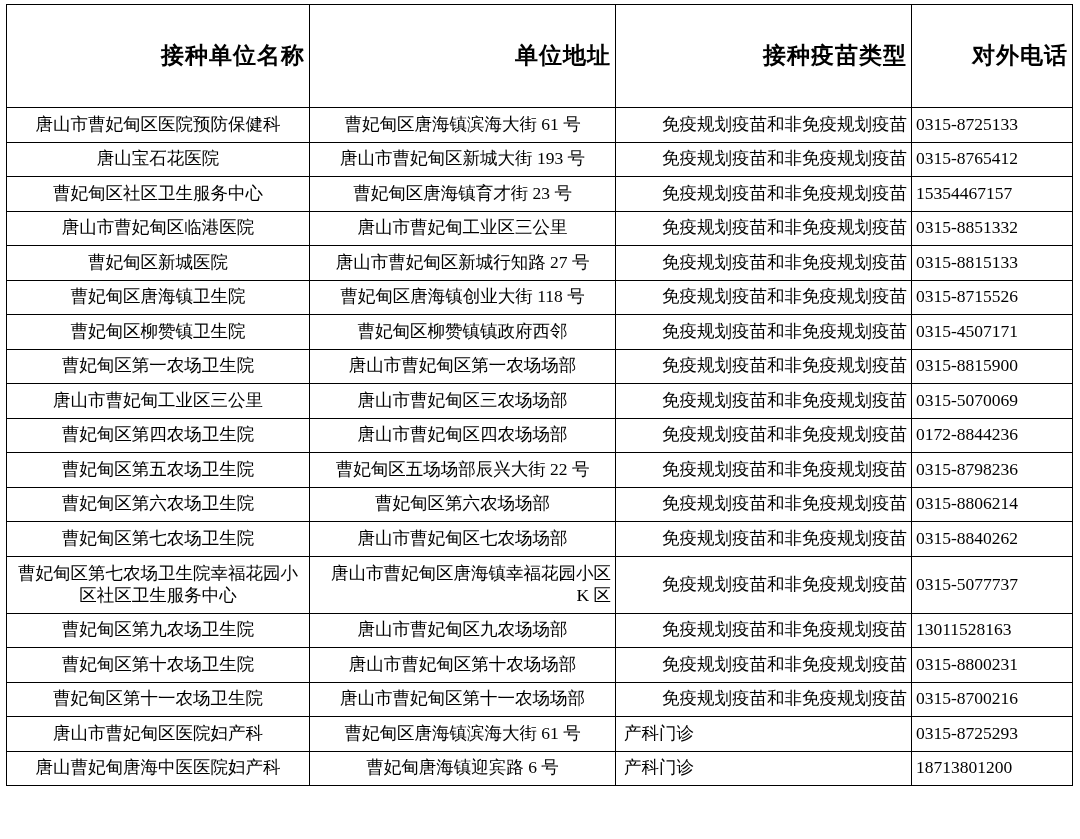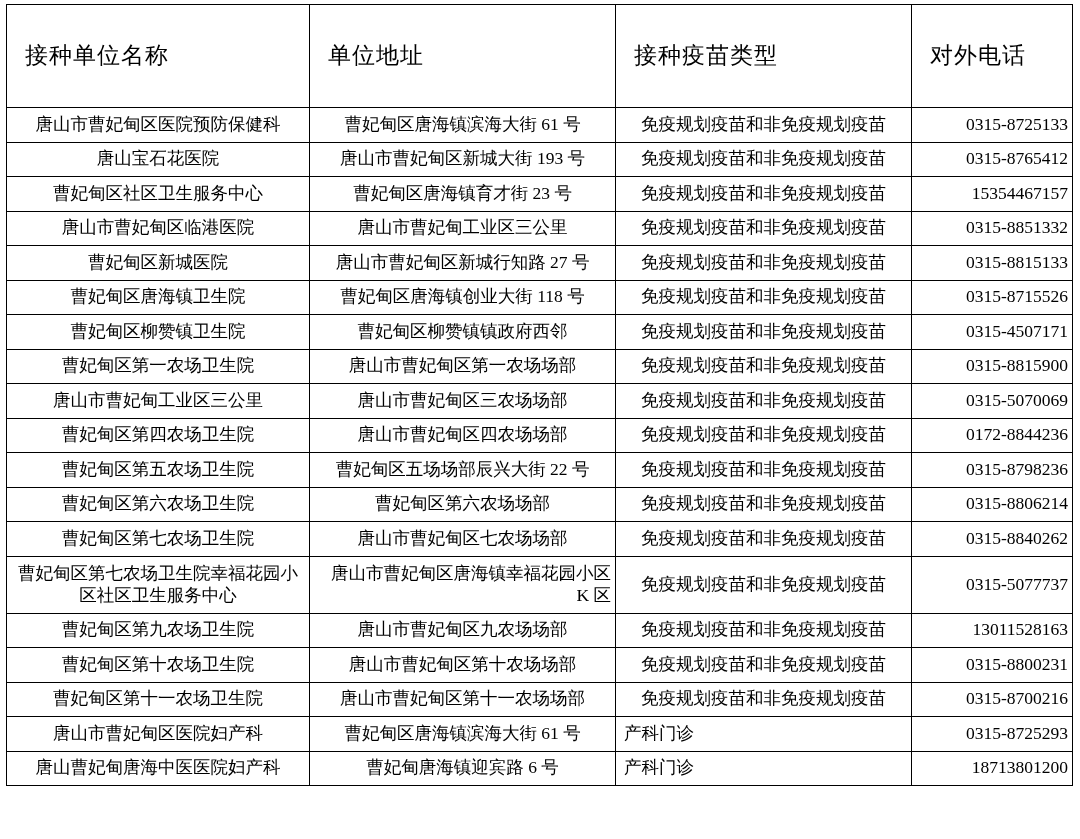--- a/index.html
+++ b/index.html
@@ -29,52 +29,52 @@
   }
   table.vax-table th,
   table.vax-table td {
     border: 1px solid #000000;
     padding: 2px 4px;
     vertical-align: middle;
     font-size: 17.5px;
     line-height: 1.25;
   }
   table.vax-table thead th {
-    text-align: left;
-    font-weight: normal;
+    text-align: right;
+    font-weight: bold;
     font-size: 23px;
     height: 94px;
-    padding: 4px 18px;
+    padding: 4px 4px;
     letter-spacing: 1px;
   }
   col.c-name  { width: 303px; }
   col.c-addr  { width: 306px; }
   col.c-type  { width: 296px; }
   col.c-phone { width: 161px; }
 
   td.name {
     text-align: center;
     padding-left: 8px;
   }
   td.addr {
     text-align: center;
   }
   td.addr.left {
     text-align: right;
     padding-left: 8px;
   }
   td.type {
-    text-align: center;
+    text-align: right;
   }
   td.type.left {
     text-align: left;
     padding-left: 8px;
   }
   td.phone {
-    text-align: right;
+    text-align: left;
     font-family: "Liberation Serif", "DejaVu Serif", serif;
   }
   tr.r-tall td {
     height: 48px;
   }
   tr.r-norm td {
     height: 29.5px;
   }
   tr.r-xtall td {
     height: 52px;

